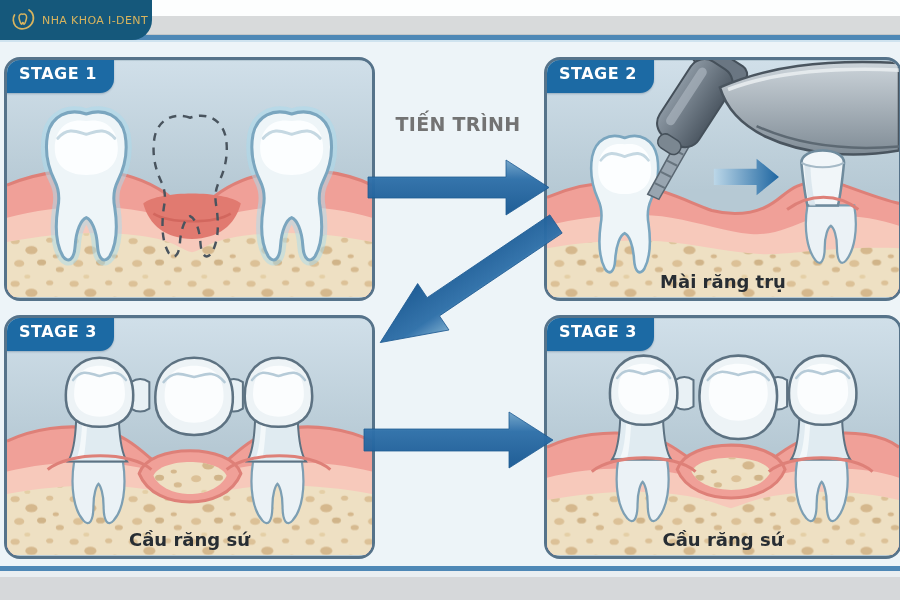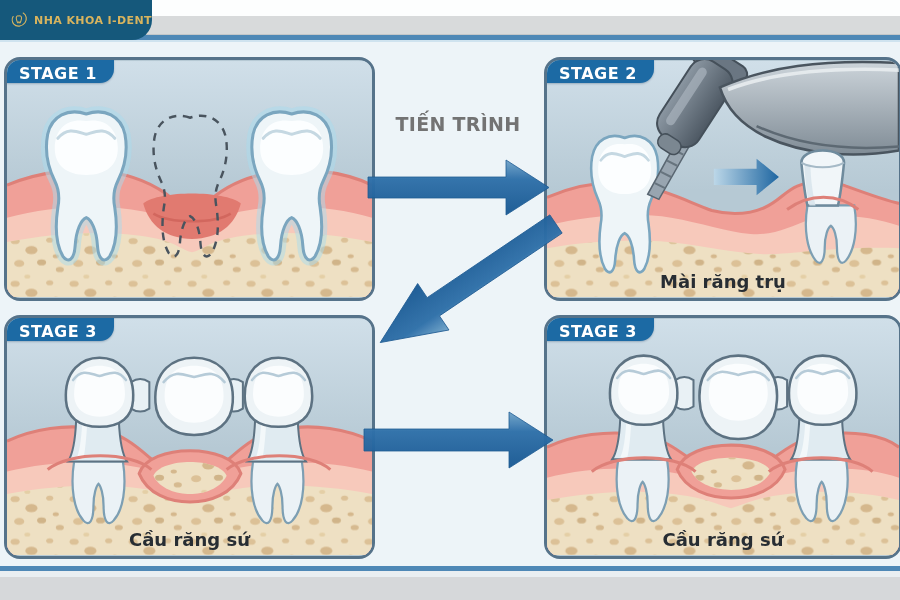--- a/index.html
+++ b/index.html
@@ -11,31 +11,31 @@
   .s-gray{top:16px;height:18px;background:#d8dadb;border-bottom:1px solid #c3c7c9;}
   .s-blue{top:35px;height:5px;background:#4e88b6;}
   .s-blue-lt{top:40px;height:2px;background:#cfe3ef;}
   .b-blue{top:566px;height:5px;background:#4e88b6;}
   .b-light{top:571px;height:6px;background:#e9eef1;}
   .b-gray{top:577px;height:23px;background:#d6d8da;}
   
   .logo{position:absolute;left:0;top:0;width:152px;height:40px;background:#15587b;
         border-radius:0 0 20px 0;display:flex;align-items:center;gap:6px;padding-left:10px;
         box-sizing:border-box;z-index:40;}
-  .logo-text{color:#d8b45e;font-weight:bold;font-size:11px;letter-spacing:.4px;white-space:nowrap;}
+  .logo-text{color:#d8b45e;font-weight:normal;font-size:11px;letter-spacing:.4px;white-space:nowrap;}
   
   .panel{position:absolute;border:3px solid #56738a;border-radius:16px;overflow:hidden;
          background:#b6c9d4;z-index:10;}
   .p1{left:4px;top:57px;width:365px;height:238px;}
   .p2{left:544px;top:57px;width:352px;height:238px;}
   .p3{left:4px;top:315px;width:365px;height:238px;}
   .p4{left:544px;top:315px;width:352px;height:238px;}
   .panel svg{position:absolute;left:0;top:0;width:100%;height:100%;display:block;}
   .badge{position:absolute;left:-1px;top:-1px;background:#1c6aa4;color:#ffffff;
-         font-size:16px;font-weight:700;letter-spacing:.5px;padding:5px 17px 0 13px;
+         font-size:16px;font-weight:700;letter-spacing:.5px;padding:5px 17px 10px 13px;
          border-radius:13px 0 14px 0;z-index:12;box-shadow:0 1px 2px rgba(0,40,80,.25);}
   .cap{position:absolute;z-index:12;color:#272d33;font-weight:600;text-align:center;}
   .cap-bottom{left:0;right:0;top:211px;font-size:18px;}
   .cap-s1{left:138px;top:70px;width:92px;font-size:19px;line-height:24px;color:#262c31;}
   
   .flow-title{position:absolute;left:370px;top:112px;width:176px;text-align:center;z-index:25;
               color:#737373;font-size:19px;font-weight:800;line-height:24px;letter-spacing:.3px;}
   .arrows{position:absolute;left:0;top:0;width:900px;height:600px;z-index:20;pointer-events:none;}
   .gum{fill:#f0a098;}
   .gln{fill:none;stroke:#de8078;stroke-width:3;}

